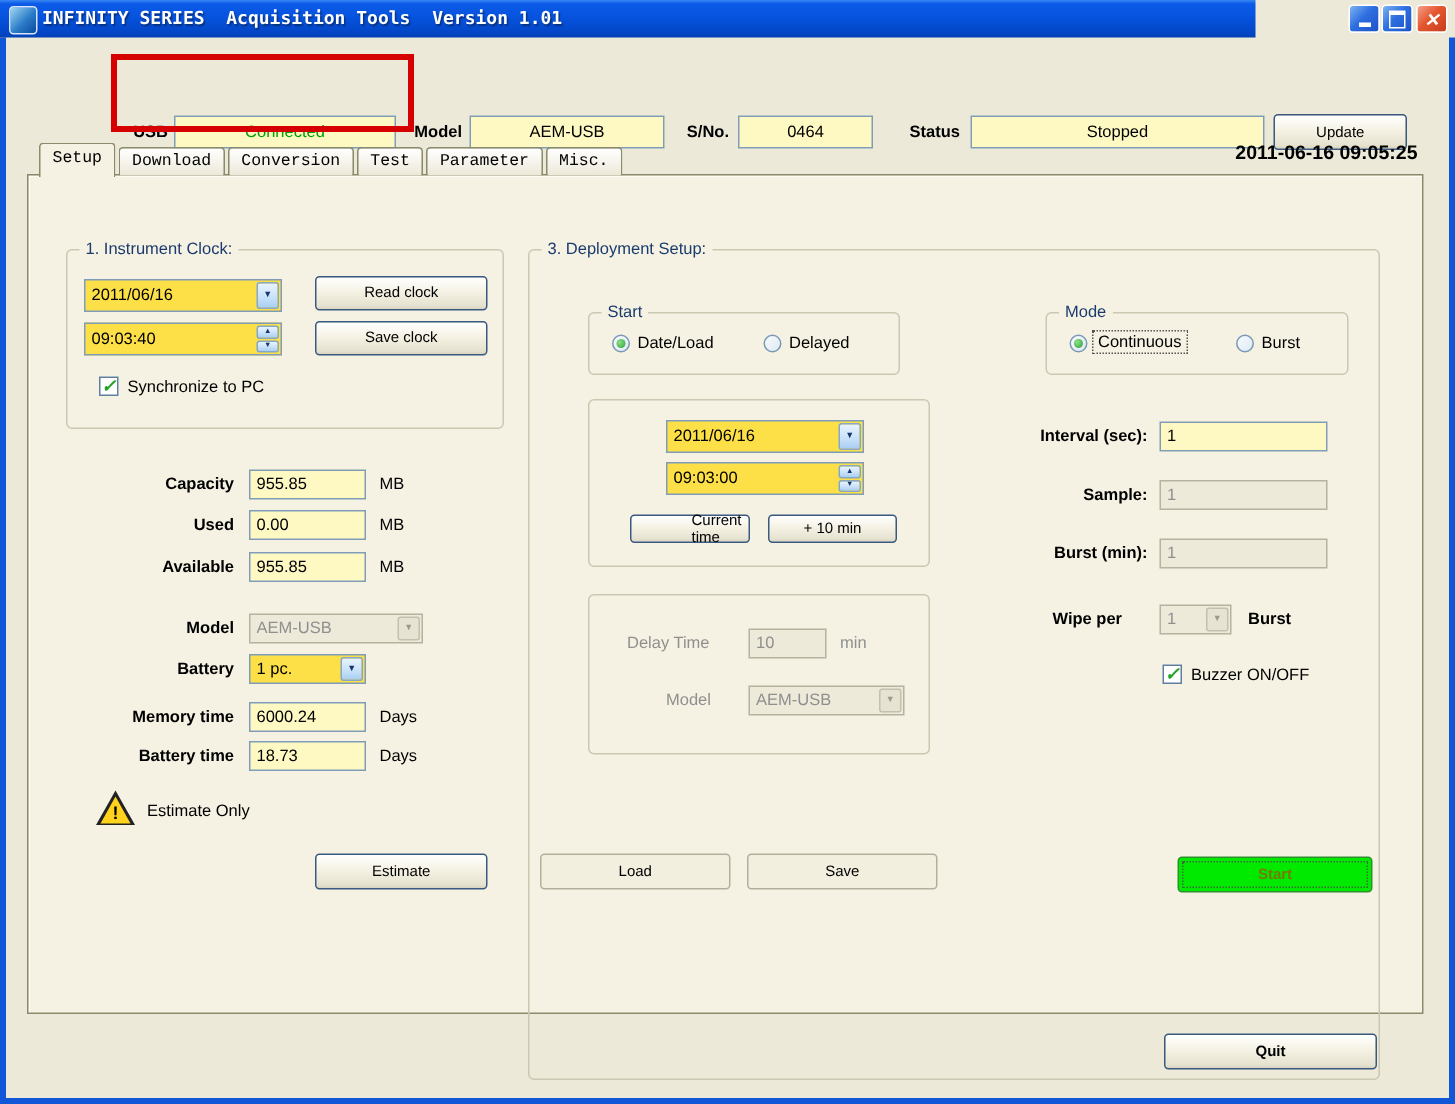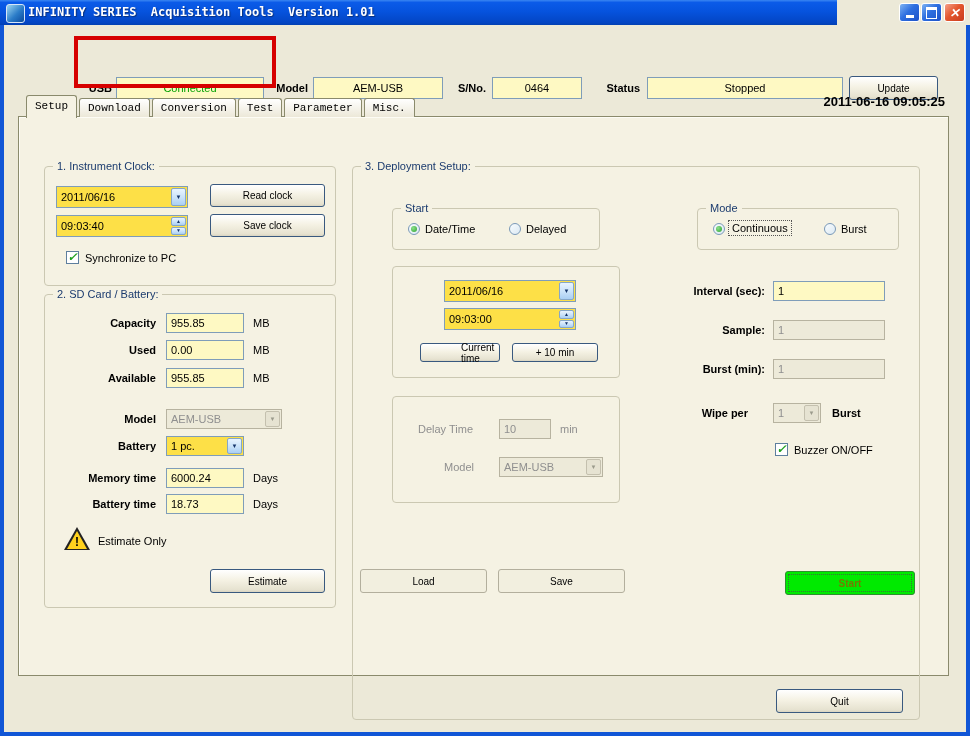--- a/index.html
+++ b/index.html
@@ -172,23 +172,20 @@
           <i class="g">▼</i>
         </span>
     </span>
   </div>
   <div class="btn" style="left:210px;top:214px;width:115px;height:23px;">Save clock</div>
   <span class="checkbox" style="left:66px;top:251px;">
       <i class="g">✓</i>
     </span>
   <span class="lbl" style="left:85px;top:252px;">Synchronize to PC</span>
 
-  <div class="group" style="left:44px;top:294px;width:292px;height:314px;">
-    <span class="legend">2. SD Card / Battery:</span>
-  </div>
   <span class="lbl b r" style="left:36px;top:317px;width:120px;">Capacity</span>
   <div class="field" style="left:166px;top:313px;width:78px;height:20px;">
       <span>955.85</span>
     </div>
   <span class="lbl" style="left:253px;top:317px;">MB</span>
 
   <span class="lbl b r" style="left:36px;top:344px;width:120px;">Used</span>
   <div class="field" style="left:166px;top:340px;width:78px;height:20px;">
       <span>0.00</span>
     </div>
@@ -235,21 +232,21 @@
   <div class="btn" style="left:210px;top:569px;width:115px;height:24px;">Estimate</div>
 
   <div class="group" style="left:352px;top:166px;width:568px;height:554px;">
     <span class="legend">3. Deployment Setup:</span>
   </div>
 
   <div class="group" style="left:392px;top:208px;width:208px;height:42px;">
     <span class="legend">Start</span>
   </div>
   <span class="radio selected" style="left:408px;top:223px;"></span>
-  <span class="lbl" style="left:425px;top:223px;">Date/Time</span>
+  <span class="lbl" style="left:425px;top:223px;">Date/Load</span>
   <span class="radio" style="left:509px;top:223px;"></span>
   <span class="lbl" style="left:526px;top:223px;">Delayed</span>
 
   <div class="group" style="left:697px;top:208px;width:202px;height:42px;">
     <span class="legend">Mode</span>
   </div>
   <span class="radio selected" style="left:713px;top:223px;"></span>
   <span class="lbl focus" style="left:729px;top:221px;">Continuous</span>
   <span class="radio" style="left:824px;top:223px;"></span>
   <span class="lbl" style="left:841px;top:223px;">Burst</span>
@@ -315,15 +312,15 @@
     <span class="ctext">AEM-USB</span>
     <span class="cbtn">
         <i class="g">▼</i>
       </span>
   </div>
 
   <div class="btn light" style="left:360px;top:569px;width:127px;height:24px;">Load</div>
   <div class="btn light" style="left:498px;top:569px;width:127px;height:24px;">Save</div>
   <div class="btn startbtn" style="left:785px;top:571px;width:130px;height:24px;">Start</div>
 
-  <div class="btn" style="left:776px;top:689px;width:127px;height:24px;">Quit</div>
+  <div class="btn" style="left:776px;top:689px;width:142px;height:24px;font-weight:bold;">Quit</div>
 
 </div>
 
 </body></html>

